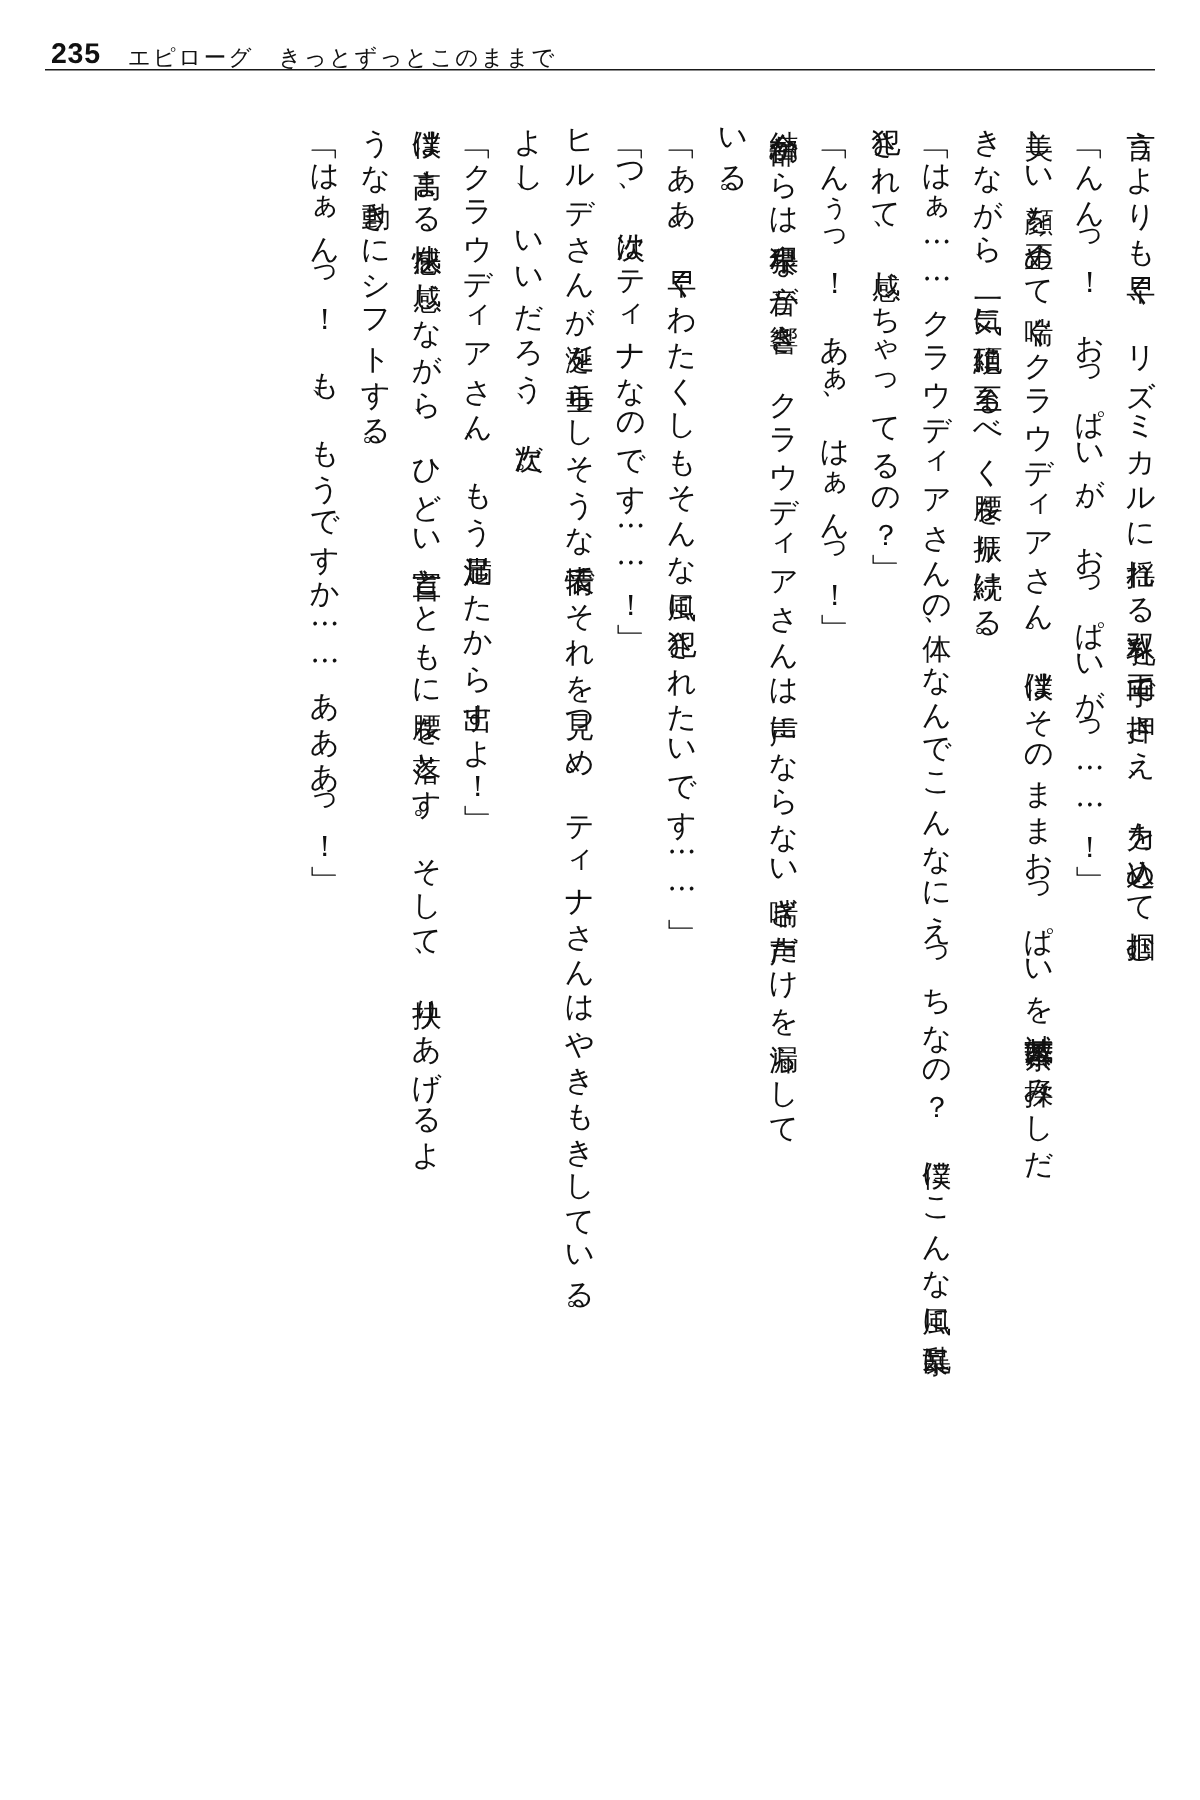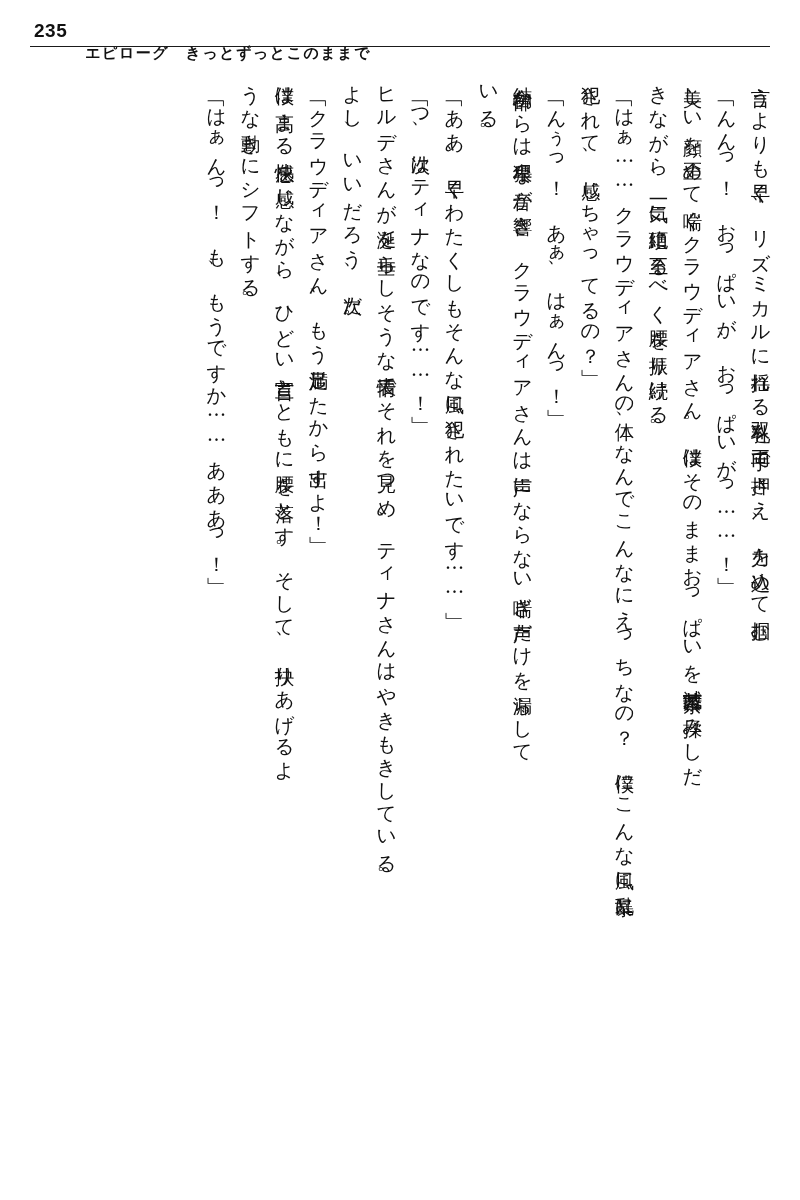--- a/index.html
+++ b/index.html
@@ -23,34 +23,34 @@
     background: #fff;
   }
   
   .header {
     position: absolute;
     top: 14px;
     left: 34px;
     right: 36px;
     height: 34px;
     display: flex;
-    align-items: center;
+    align-items: flex-end;
     gap: 18px;
   }
   .header .folio {
     font-family: "Liberation Sans", sans-serif;
     font-size: 19px;
     font-weight: bold;
     letter-spacing: 0.5px;
     color: #111;
   }
   .header .running-title {
     font-family: "Liberation Sans", sans-serif;
     font-size: 15px;
-    font-weight: bold;
+    font-weight: normal;
     letter-spacing: 1.5px;
     color: #111;
     margin-top: 45px;
   }
   .header-rule {
     position: absolute;
     top: 46px;
     left: 30px;
     right: 30px;
     height: 1px;

